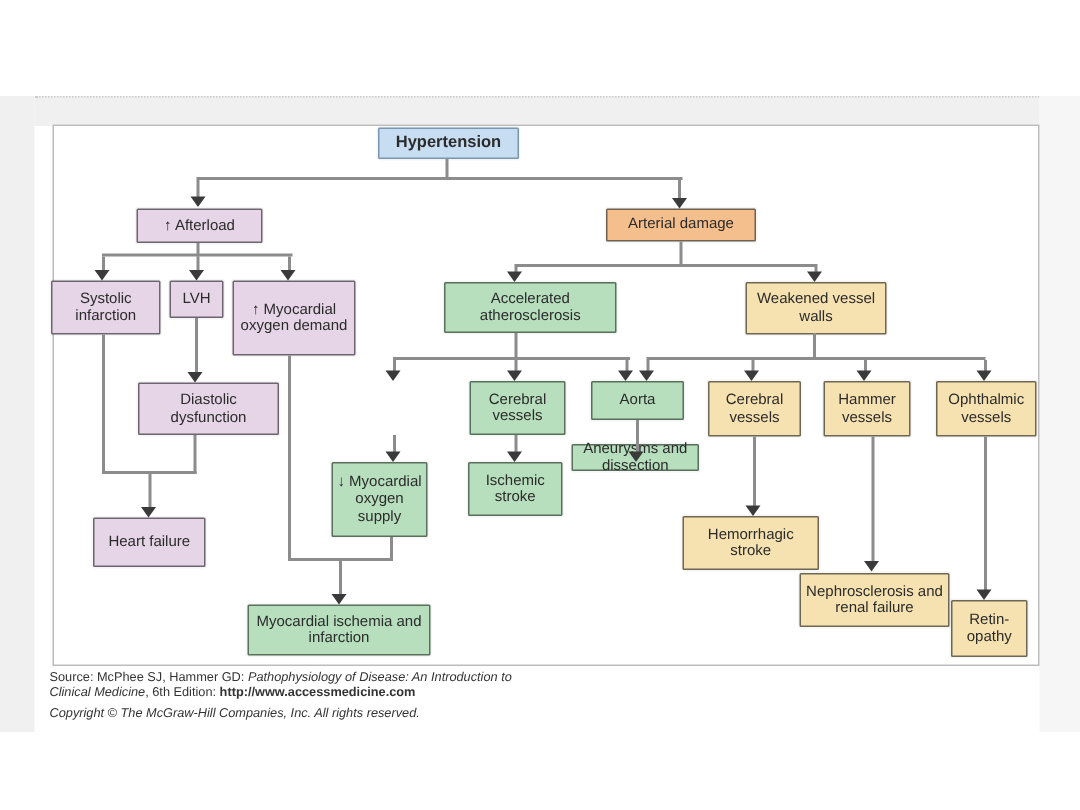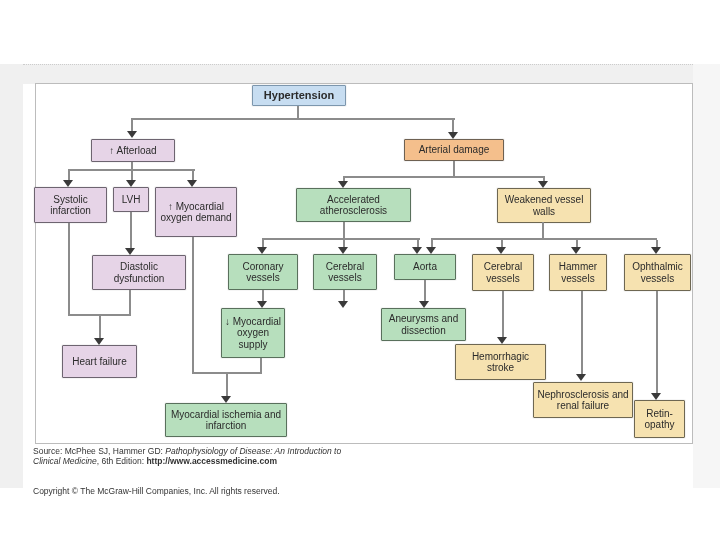--- a/index.html
+++ b/index.html
@@ -32,21 +32,21 @@
     position:absolute;width:0;height:0;
     border-left:5px solid transparent;border-right:5px solid transparent;
     border-top:7px solid #3a3a3a;
   }
   #source-block{
     position:absolute;left:33px;top:446px;width:332px;
     font-size:8.5px;line-height:10px;color:#333333;
   }
   #source-block .it{font-style:italic;}
   #source-block .b{font-weight:bold;}
-  #copyright-line{margin-top:20px;}
+  #copyright-line{margin-top:4px;font-style:italic;}
 </style>
 </head>
 <body>
 
 <div id="slide">
 
   <div class="band" id="band-top"></div>
   <div class="band" id="band-left"></div>
   <div class="band" id="band-right"></div>
 
@@ -54,28 +54,28 @@
 
   <div class="node c-blue bold" style="left:252px;top:85px;width:94px;height:21px">Hypertension</div>
   <div class="node c-purple" style="left:91px;top:139px;width:84px;height:23px">↑ Afterload</div>
   <div class="node c-orange" style="left:404px;top:139px;width:100px;height:22px">Arterial damage</div>
   <div class="node c-purple" style="left:34px;top:187px;width:73px;height:36px">Systolic infarction</div>
   <div class="node c-purple" style="left:113px;top:187px;width:36px;height:25px">LVH</div>
   <div class="node c-purple" style="left:155px;top:187px;width:82px;height:50px">↑ Myocardial oxygen demand</div>
   <div class="node c-green" style="left:296px;top:188px;width:115px;height:34px">Accelerated atherosclerosis</div>
   <div class="node c-tan" style="left:497px;top:188px;width:94px;height:35px">Weakened vessel walls</div>
   <div class="node c-purple" style="left:92px;top:255px;width:94px;height:35px">Diastolic dysfunction</div>
-  <div class="node c-green" style="left:228px;top:254px;width:70px;height:36px">Coronary vessels</div>
   <div class="node c-green" style="left:313px;top:254px;width:64px;height:36px">Cerebral vessels</div>
   <div class="node c-green" style="left:394px;top:254px;width:62px;height:26px">Aorta</div>
   <div class="node c-tan" style="left:472px;top:254px;width:62px;height:37px">Cerebral vessels</div>
   <div class="node c-tan" style="left:549px;top:254px;width:58px;height:37px">Hammer vessels</div>
   <div class="node c-tan" style="left:624px;top:254px;width:67px;height:37px">Ophthalmic vessels</div>
   <div class="node c-green" style="left:221px;top:308px;width:64px;height:50px">↓ Myocardial oxygen supply</div>
-  <div class="node c-green" style="left:381px;top:308px;width:85px;height:33px">Aneurysms and dissection</div>
+  <div class="node c-green" style="left:312px;top:308px;width:63px;height:36px">Ischemic stroke</div>
+  <div class="node c-green" style="left:381px;top:296px;width:85px;height:18px">Aneurysms and dissection</div>
   <div class="node c-purple" style="left:62px;top:345px;width:75px;height:33px">Heart failure</div>
   <div class="node c-tan" style="left:455px;top:344px;width:91px;height:36px">Hemorrhagic stroke</div>
   <div class="node c-tan" style="left:533px;top:382px;width:100px;height:36px">Nephrosclerosis and renal failure</div>
   <div class="node c-tan" style="left:634px;top:400px;width:51px;height:38px">Retin-opathy</div>
   <div class="node c-green" style="left:165px;top:403px;width:122px;height:34px">Myocardial ischemia and infarction</div>
 
   <div id="source-block">
     <div><span>Source: McPhee SJ, Hammer GD: </span><span class="it">Pathophysiology of Disease: An Introduction to Clinical Medicine</span><span>, 6th Edition: </span><span class="b">http://www.accessmedicine.com</span></div>
     <div id="copyright-line">Copyright © The McGraw-Hill Companies, Inc. All rights reserved.</div>
   </div>

